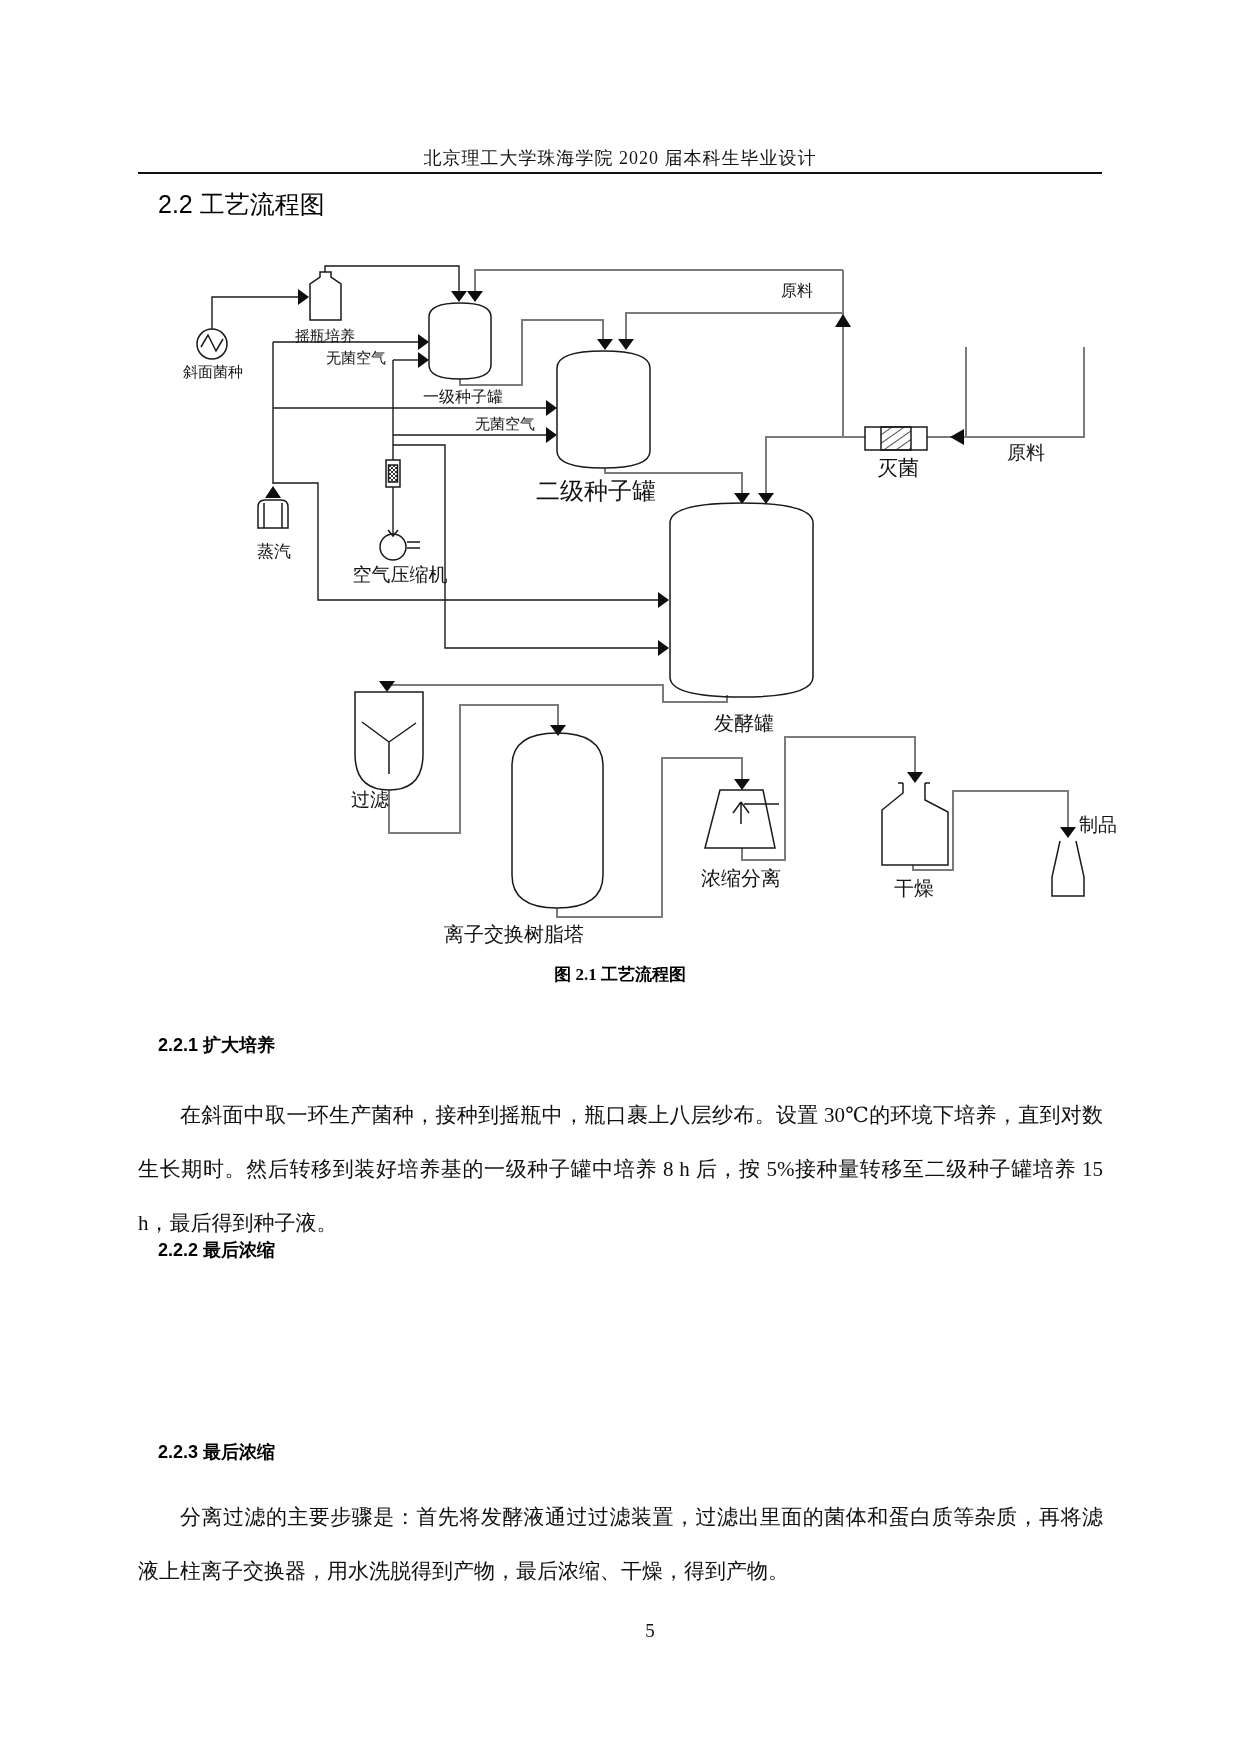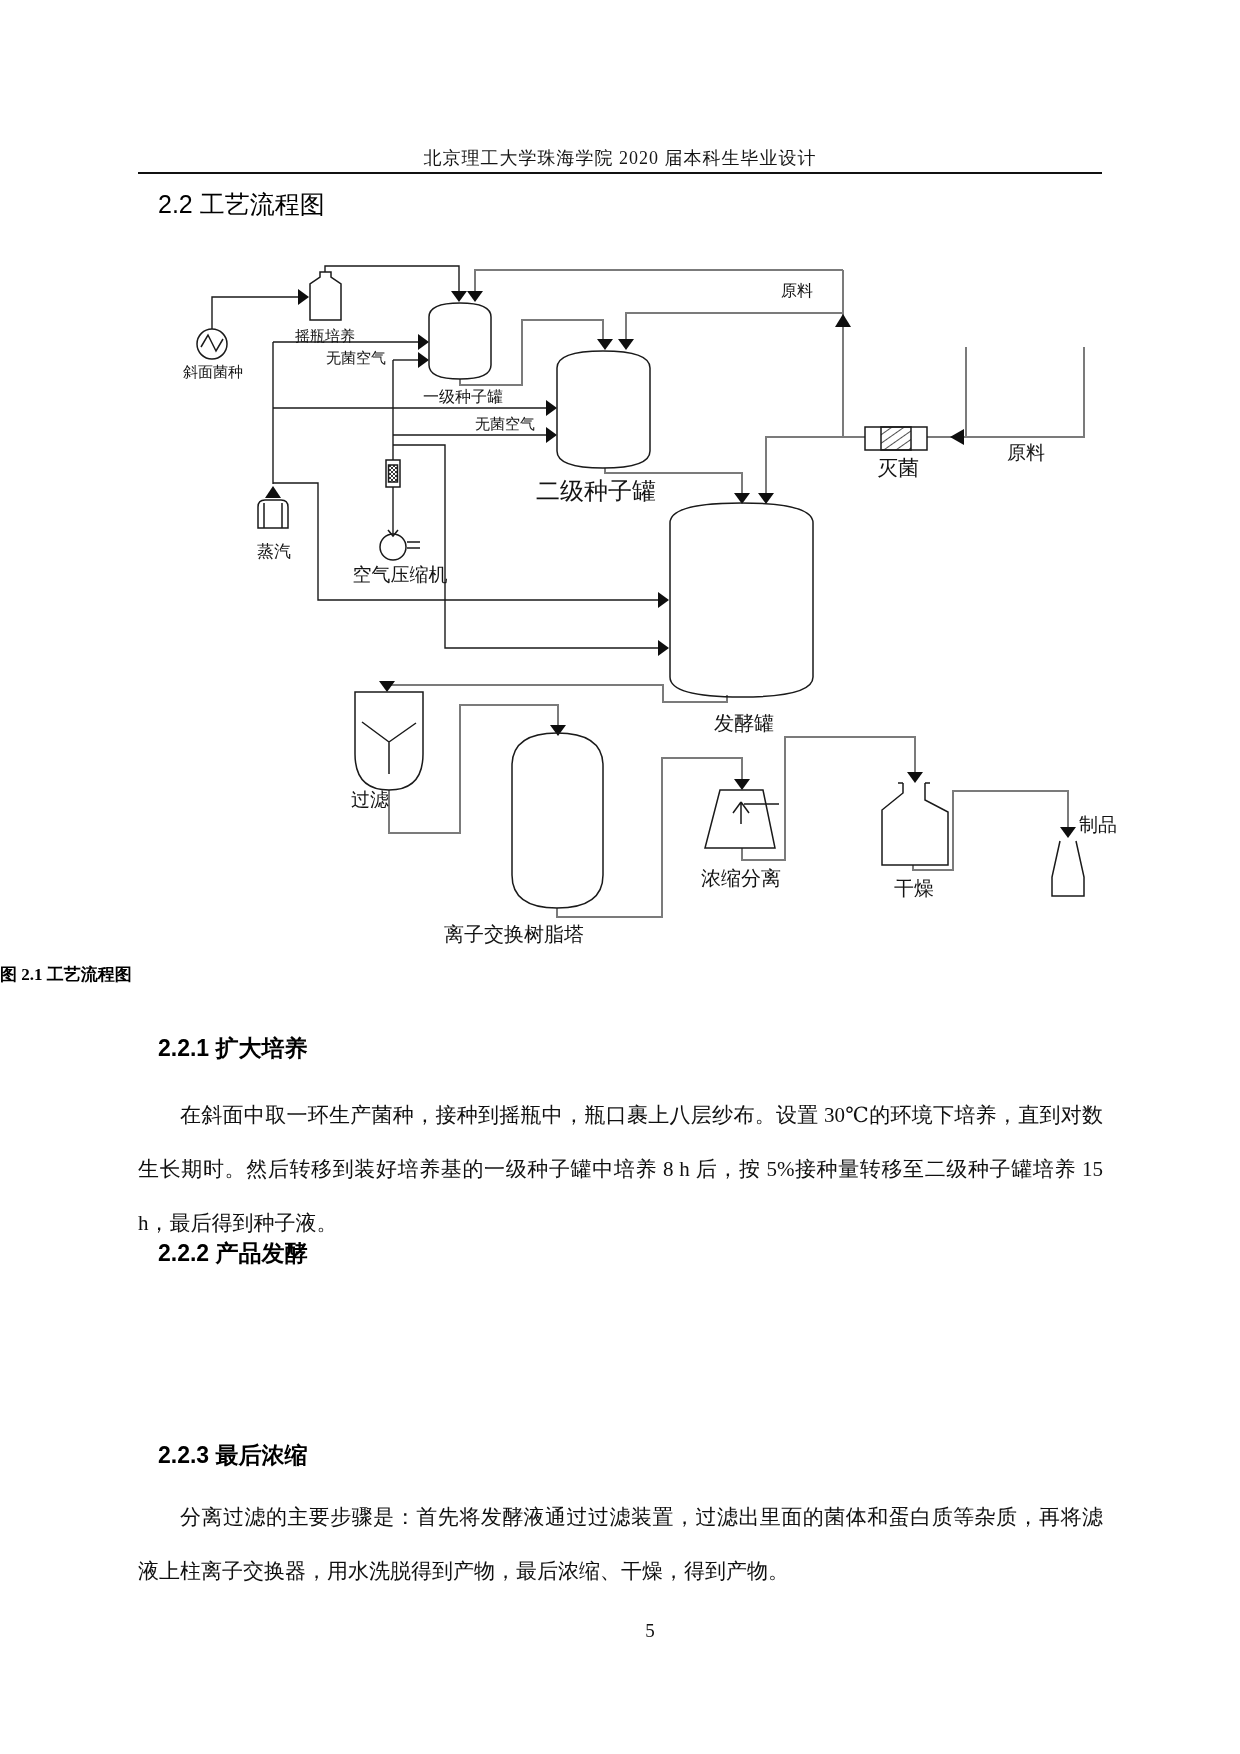--- a/index.html
+++ b/index.html
@@ -15,27 +15,27 @@
   .hdr-rule{
     position:absolute;top:172px;left:138px;width:964px;height:2px;background:#111;
   }
   .sec-title{
     position:absolute;top:188px;left:158px;
     font-family:"Liberation Sans","DejaVu Sans",sans-serif;
     font-weight:400;font-size:25px;color:#000;
   }
   .diagram{position:absolute;top:0;left:0;}
   .fig-caption{
-    position:absolute;top:963px;left:0;width:1240px;
+    position:absolute;top:963px;left:0;width:1240px;text-align:center;
     font-weight:700;font-size:17px;color:#000;
   }
   .sub-head{
     position:absolute;left:158px;
     font-family:"Liberation Sans","DejaVu Sans",sans-serif;
-    font-weight:700;font-size:23px;color:#000;
+    font-weight:700;font-size:18px;color:#000;
   }
   .sh1{top:1033px}.sh2{top:1238px}.sh3{top:1440px}
   .body-p{
     position:absolute;left:138px;width:965px;margin:0;
     font-size:21px;line-height:54px;text-align:justify;text-indent:2em;
     color:#101010;
   }
   .bp1{top:1088px}.bp2{top:1292px}.bp3{top:1490px}
   .page-num{
     position:absolute;top:1620px;left:620px;width:60px;text-align:center;
@@ -188,20 +188,20 @@
     <text x="741" y="885" font-size="20" text-anchor="middle">浓缩分离</text>
     <text x="914" y="895" font-size="20" text-anchor="middle">干燥</text>
     <text x="1098" y="831" font-size="19" text-anchor="middle">制品</text>
   </svg>
 
   <div class="fig-caption">图 2.1 工艺流程图</div>
 
   <div class="sub-head sh1">2.2.1 扩大培养</div>
   <p class="body-p bp1">在斜面中取一环生产菌种，接种到摇瓶中，瓶口裹上八层纱布。设置 30℃的环境下培养，直到对数生长期时。然后转移到装好培养基的一级种子罐中培养 8 h 后，按 5%接种量转移至二级种子罐培养 15 h，最后得到种子液。</p>
 
-  <div class="sub-head sh2">2.2.2 产品发酵</div>
+  <div class="sub-head sh2">2.2.2 最后浓缩</div>
 
   <div class="sub-head sh3">2.2.3 最后浓缩</div>
   <p class="body-p bp3">分离过滤的主要步骤是：首先将发酵液通过过滤装置，过滤出里面的菌体和蛋白质等杂质，再将滤液上柱离子交换器，用水洗脱得到产物，最后浓缩、干燥，得到产物。</p>
 
   <div class="page-num">5</div>
 
 </div>
 
 </body></html>

